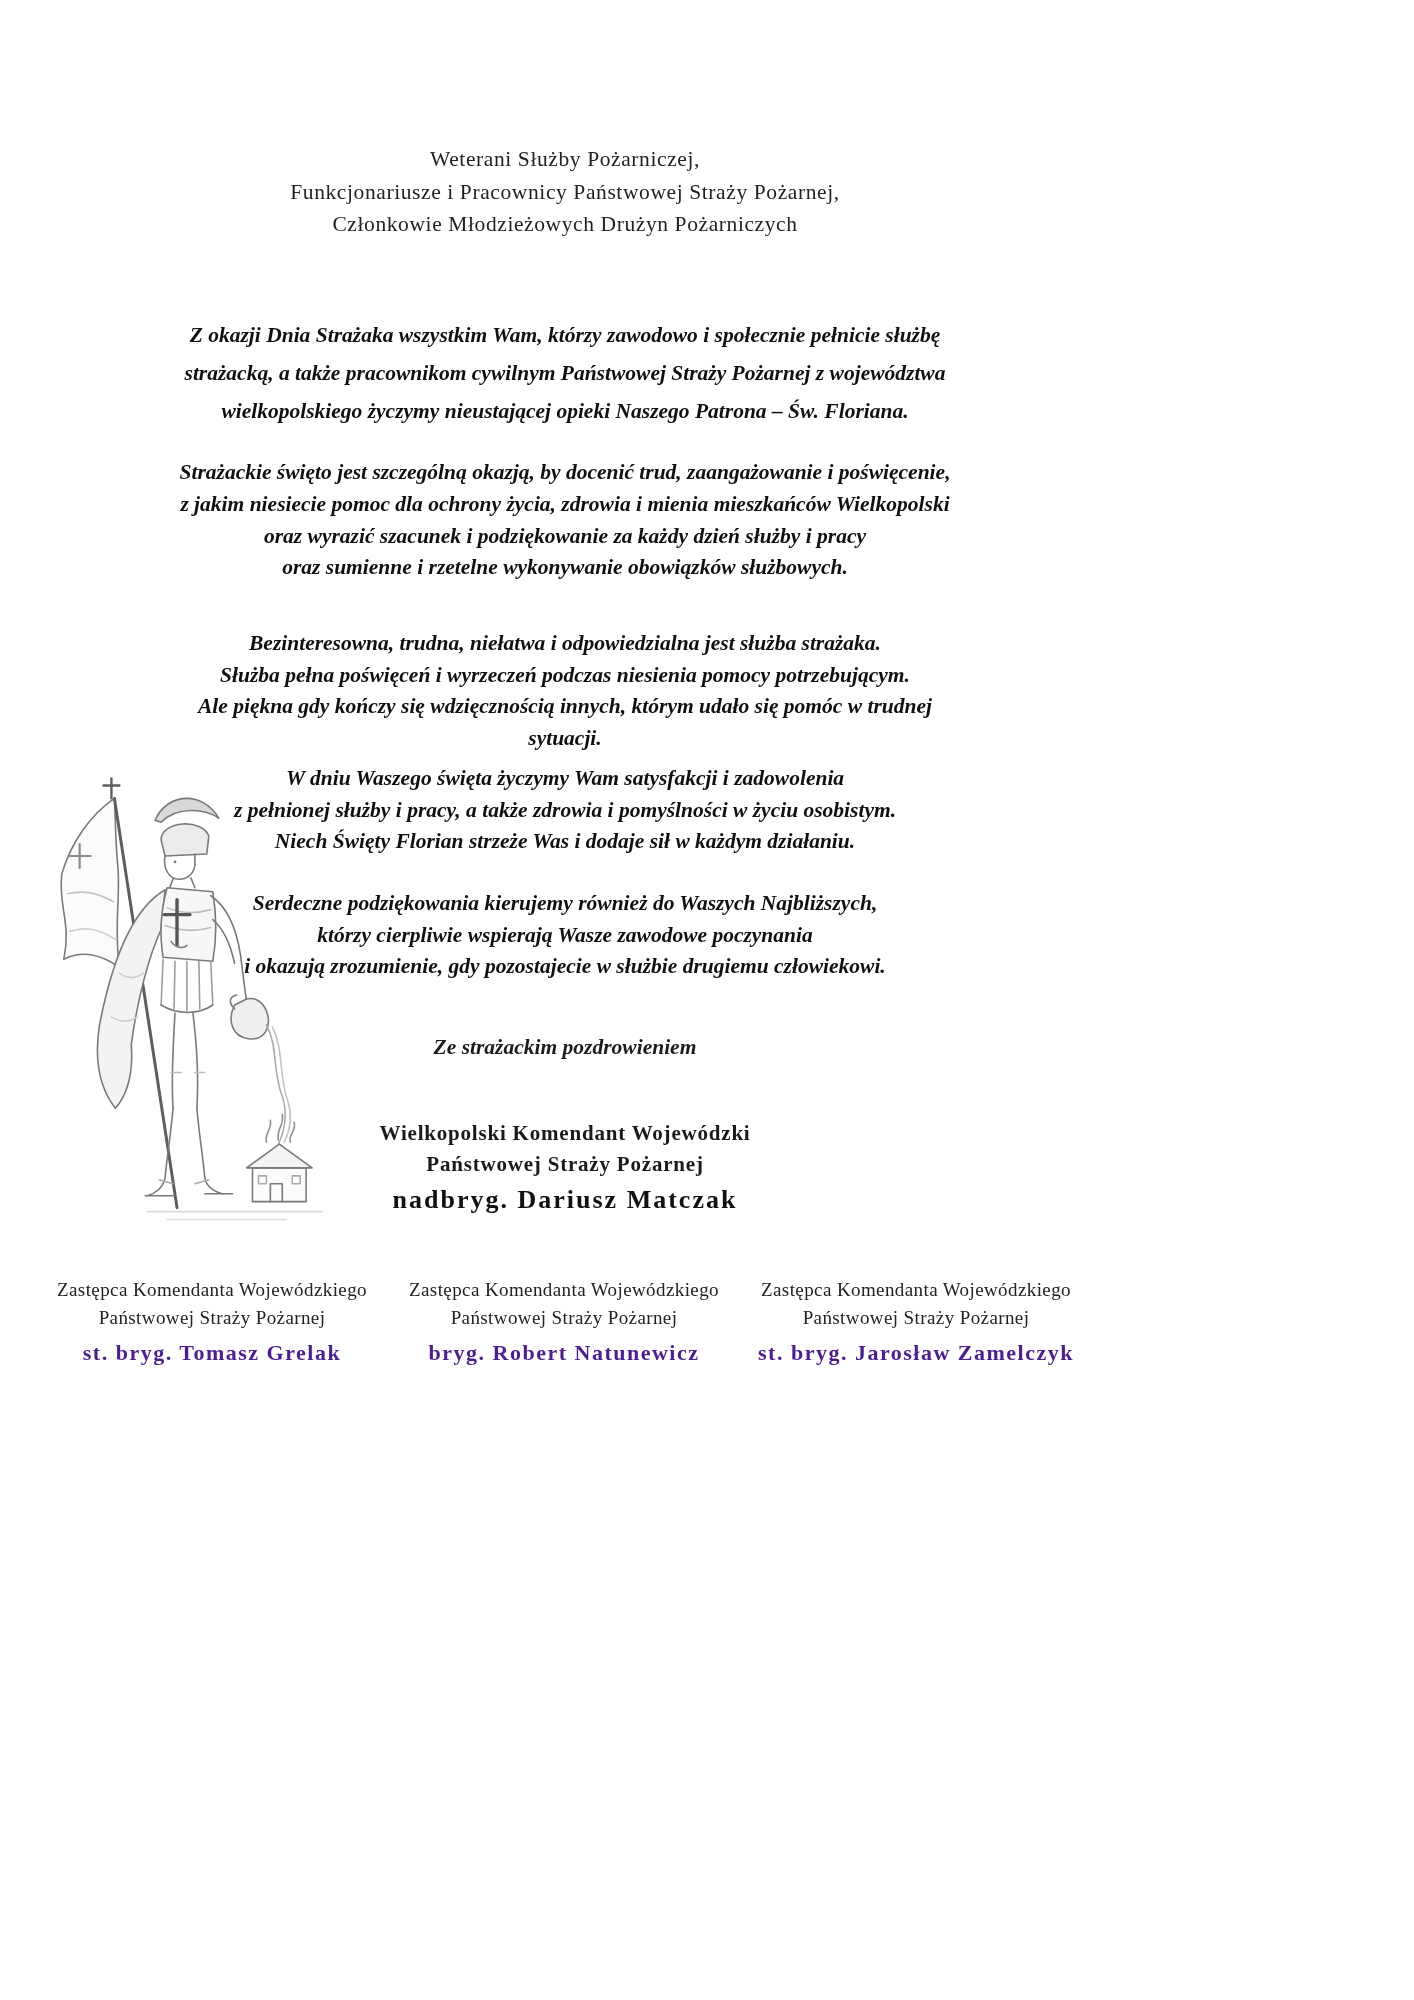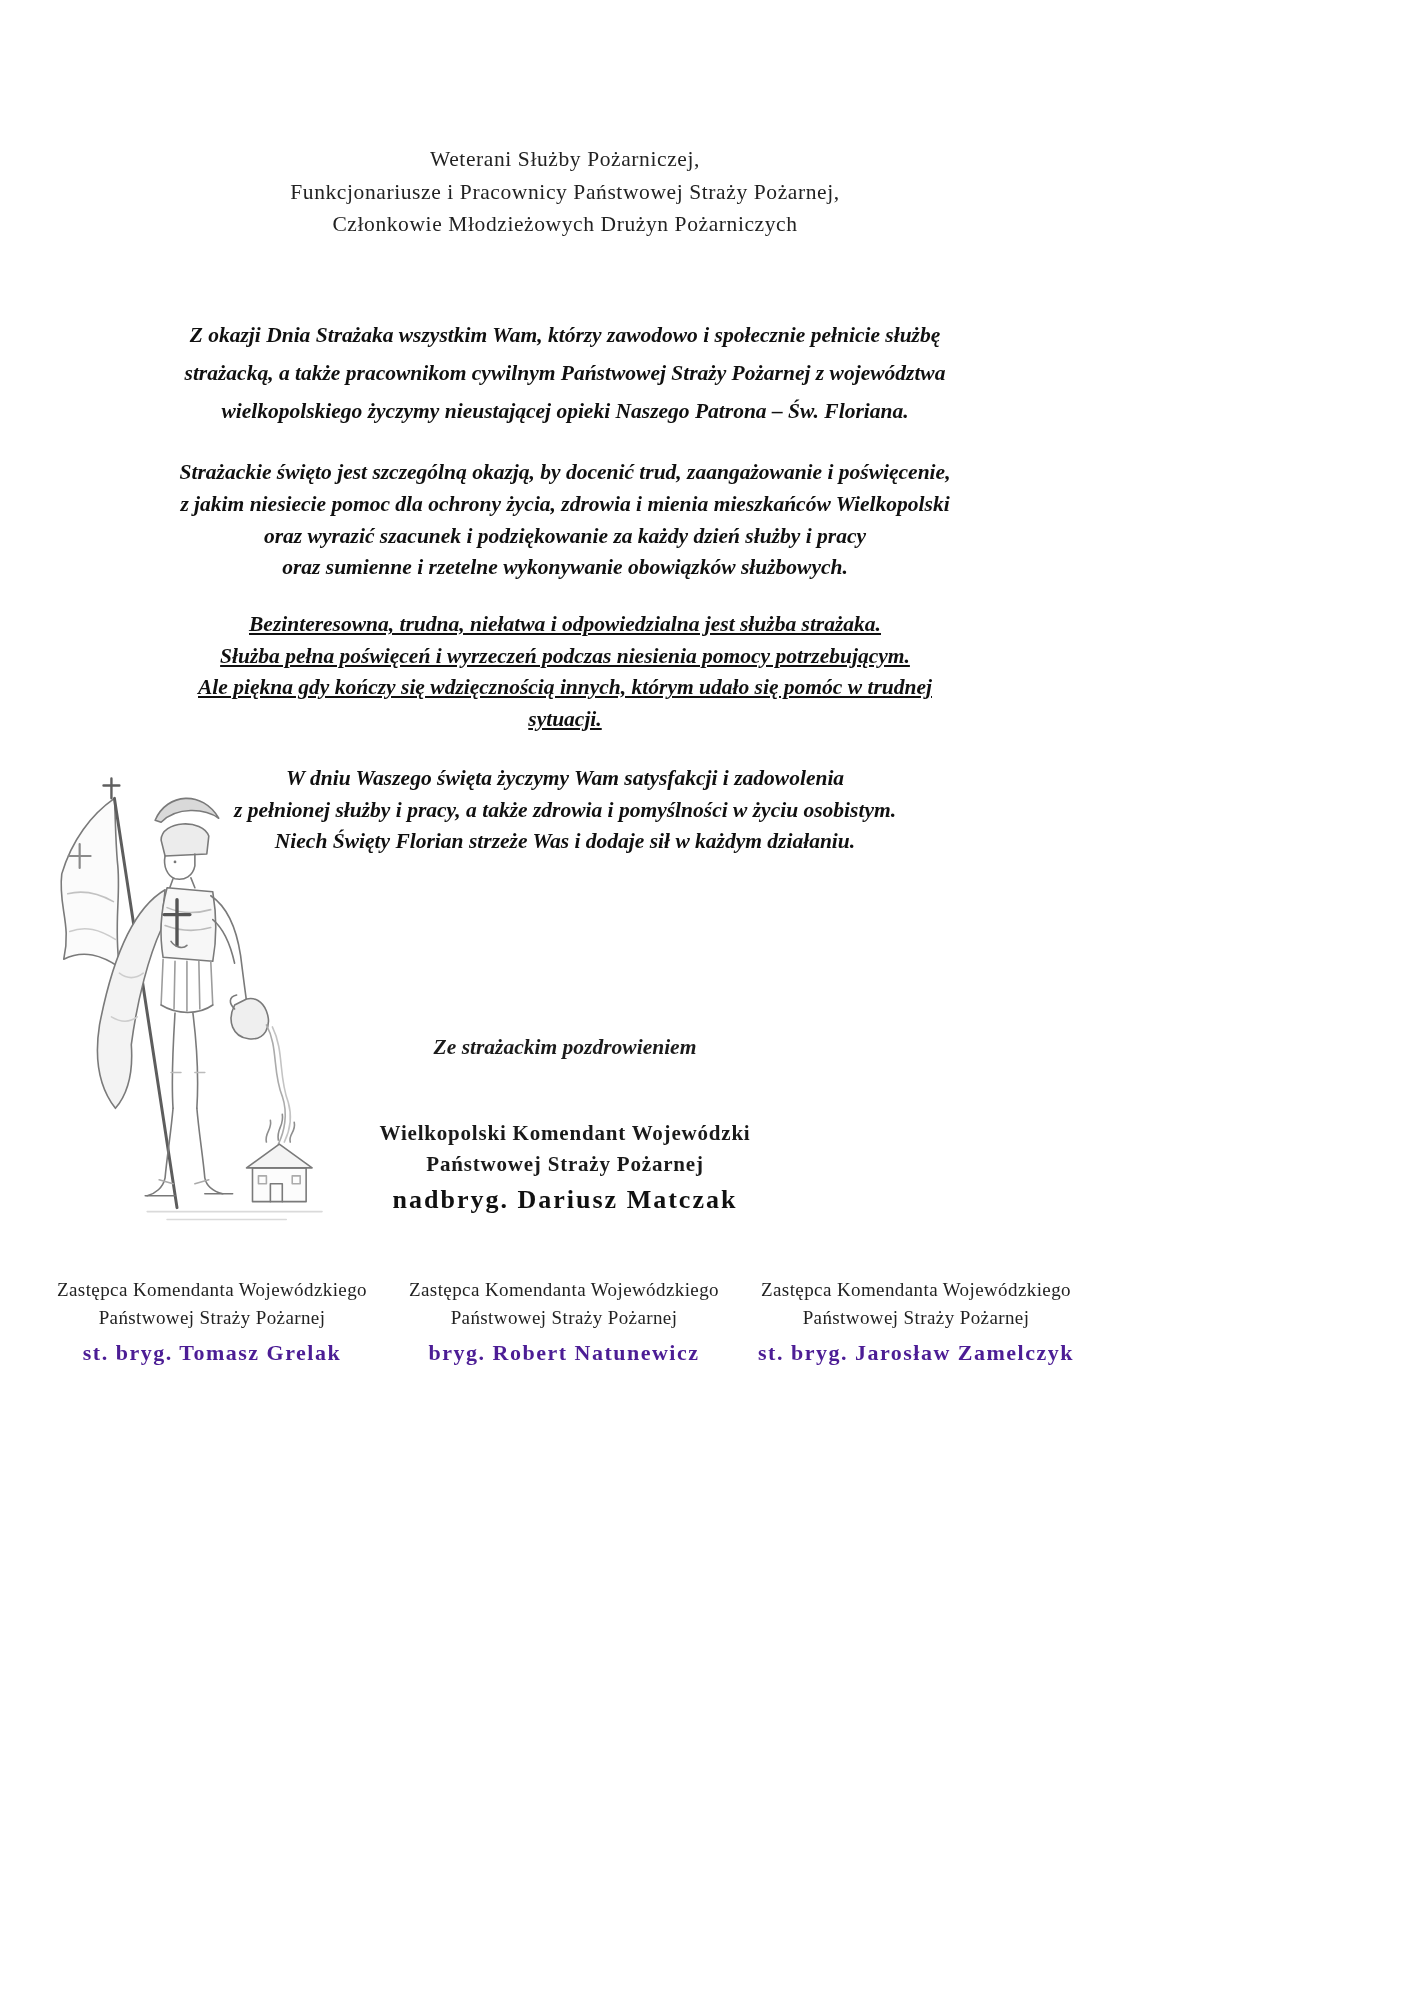--- a/index.html
+++ b/index.html
@@ -9,21 +9,21 @@
     overflow:hidden; font-family:"Liberation Serif", serif; color:#1c1c1c;
   }
   .abs { position:absolute; }
   .center-col { left:48px; width:1034px; text-align:center; }
 
   .header-block { top:143px; font-size:21.5px; line-height:32.5px; letter-spacing:0.6px; color:#222; }
 
   .para { font-weight:bold; font-style:italic; font-size:21.5px; color:#101010; }
   .p1 { top:316px; line-height:38px; }
   .p2 { top:457px; line-height:31.8px; }
-  .p3 { top:609px; line-height:31.5px;text-decoration:underline; }
+  .p3 { top:628px; line-height:31.5px; }
   .p4 { top:763px; line-height:31.5px; }
   .p5 { top:888px; line-height:31.5px; }
   .closing { top:1035px; font-weight:bold; font-style:italic; font-size:21.5px; }
 
   .sig-main { top:1118px; line-height:31px; }
   .sig-title { font-weight:bold; font-size:21px; letter-spacing:0.8px; color:#1a1a1a; }
   .sig-name  { font-weight:bold; font-size:26px; letter-spacing:2px; margin-top:4px; color:#111; }
 
   .deputies { top:1276px; left:36px; width:1056px; display:flex; }
   .deputy { flex:1; text-align:center; padding:0 6px; }
@@ -65,20 +65,25 @@
     <div>Ale piękna gdy kończy się wdzięcznością innych, którym udało się pomóc w trudnej</div>
     <div>sytuacji.</div>
   </div>
 
   <div class="abs center-col para p4">
     <div>W dniu Waszego święta życzymy Wam satysfakcji i zadowolenia</div>
     <div>z pełnionej służby i pracy, a także zdrowia i pomyślności w życiu osobistym.</div>
     <div>Niech Święty Florian strzeże Was i dodaje sił w każdym działaniu.</div>
   </div>
 
+  <div class="abs center-col para p5">
+    <div>Serdeczne podziękowania kierujemy również do Waszych Najbliższych,</div>
+    <div>którzy cierpliwie wspierają Wasze zawodowe poczynania</div>
+    <div>i okazują zrozumienie, gdy pozostajecie w służbie drugiemu człowiekowi.</div>
+  </div>
 
   <div class="abs center-col closing">Ze strażackim pozdrowieniem</div>
 
   <div class="abs center-col sig-main">
     <div class="sig-title">Wielkopolski Komendant Wojewódzki</div>
     <div class="sig-title">Państwowej Straży Pożarnej</div>
     <div class="sig-name">nadbryg. Dariusz Matczak</div>
   </div>
 
   <div class="abs deputies">

